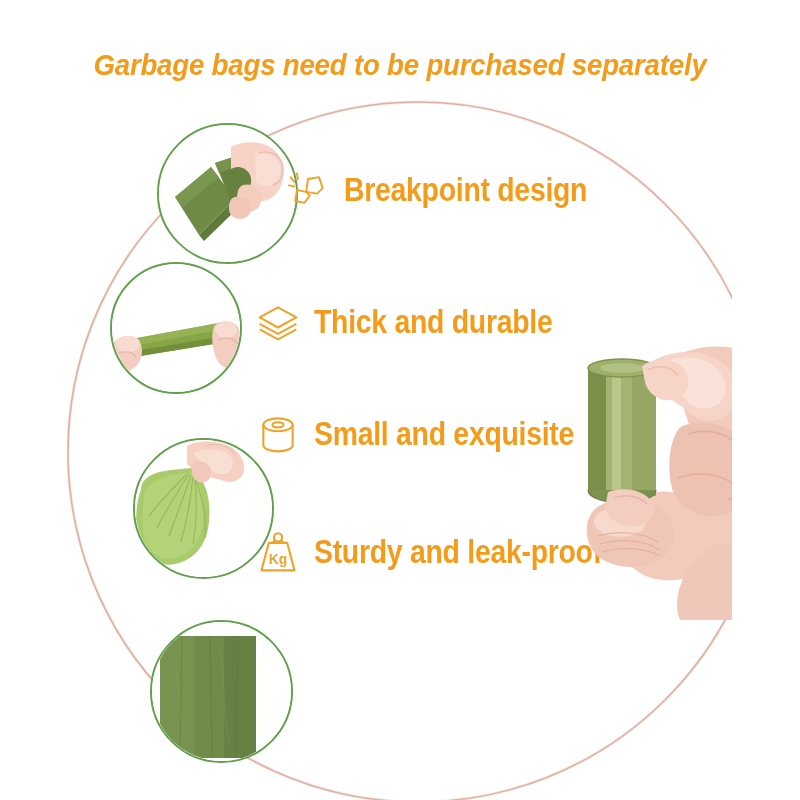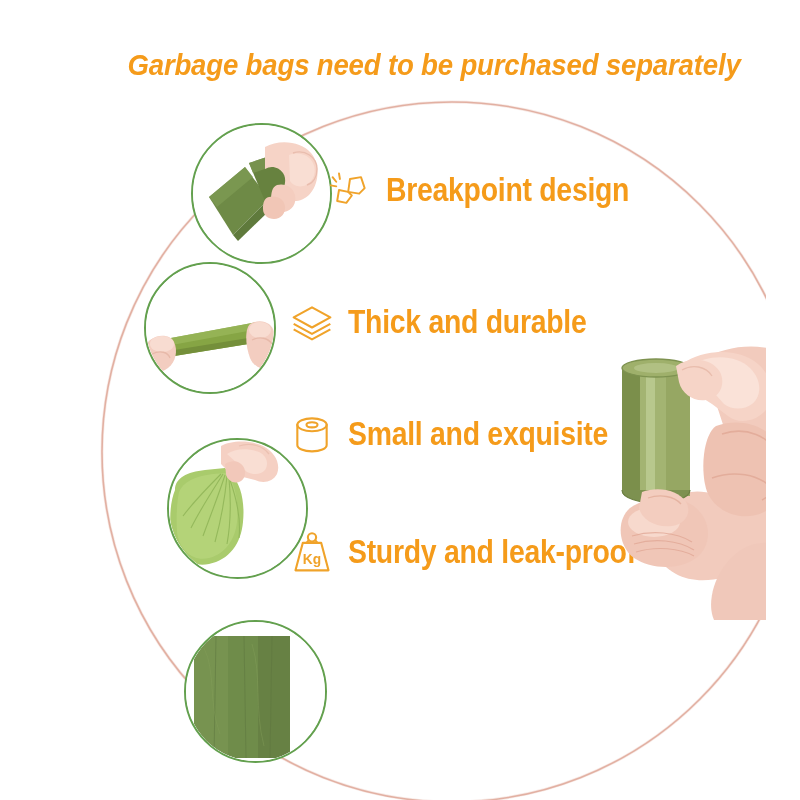--- a/index.html
+++ b/index.html
@@ -10,21 +10,20 @@
   }
   body {
     font-family: "Liberation Sans", "DejaVu Sans", sans-serif;
   }
   #stage {
     position: relative;
     width: 732px;
     height: 800px;
     background: #ffffff;
     overflow: hidden;
-    margin-left: 34px;
   }
 
   
   .bg-arc {
     position: absolute;
     left: 0; top: 0;
     width: 800px; height: 800px;
     pointer-events: none;
   }
 
@@ -205,21 +204,21 @@
           <path d="M86 14 L84 136"></path>
         </g>
         <g stroke="#86a05c" stroke-width="1" opacity="0.4" fill="none">
           <path d="M18 26 C30 50 22 80 34 112"></path>
           <path d="M66 22 C76 54 68 86 78 124"></path>
         </g>
       </svg>
     </div>
   </div>
 
-  <div class="feature-row" style="left:294px; top:166px;">
+  <div class="feature-row" style="left:286px; top:166px;">
     <div class="feature-icon">
       <svg viewBox="0 0 48 48" width="44" height="44">
         <g fill="none" stroke="#f0a32a" stroke-width="2.1" stroke-linejoin="round" stroke-linecap="round">
           <path d="M24 12 L36 10 L40 22 L34 28 L22 26 Z"></path>
           <path d="M22 26 L26 30 L20 38 L10 36 L12 24 Z"></path>
           <path d="M5 10 L9 15"></path>
           <path d="M12 6 L13 12"></path>
           <path d="M3 19 L9 20"></path>
         </g>
       </svg>

